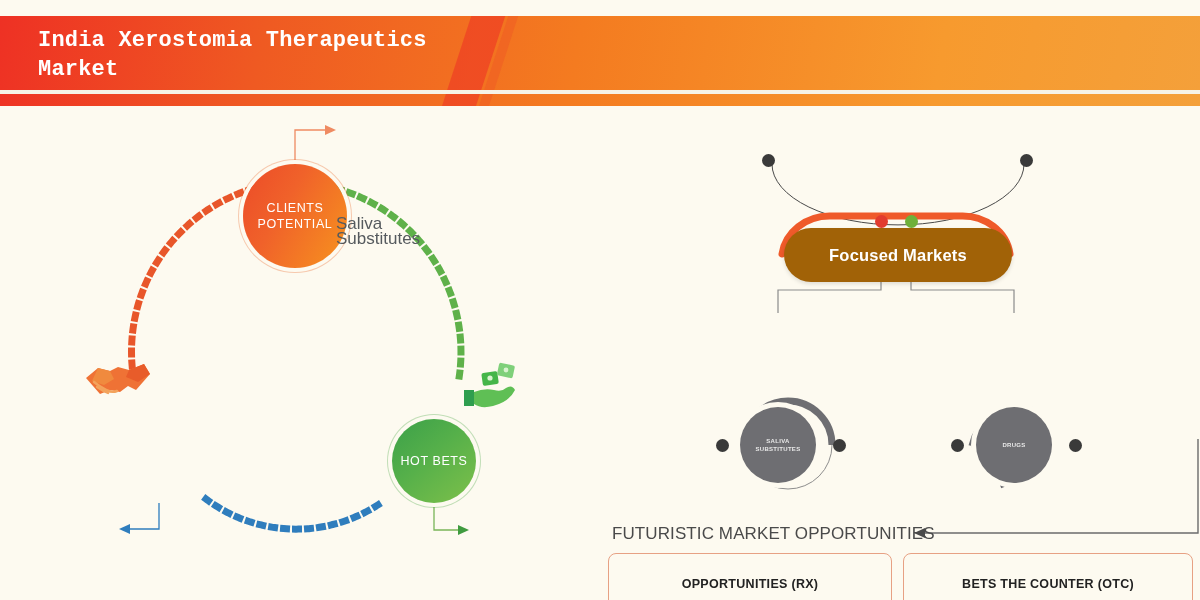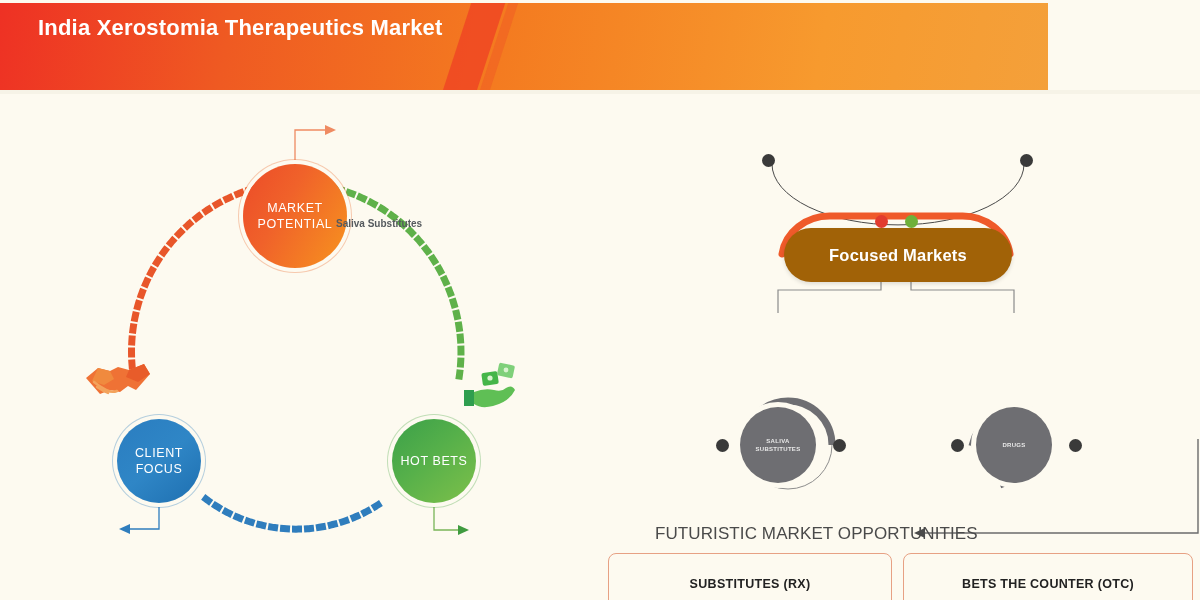--- a/index.html
+++ b/index.html
@@ -6,23 +6,24 @@
   html,body { width:1200px; height:600px; }
   body {
     font-family: "Liberation Sans", sans-serif;
     background:#fdfaf0;
     position:relative;
     overflow:hidden;
   }
 
   
   .header {
-    position:absolute; left:0; top:3px; width:1048px; height:90px;
+    position:absolute; left:0; top:16px; width:1200px; height:90px;
     background:linear-gradient(100deg,#ee3124 0%, #ef5a22 22%, #f47b20 48%, #f79a2e 78%, #f4a03a 100%);
     overflow:hidden;
+    font-family:Liberation Mono, monospace;
   }
   .header .stripe {
     position:absolute; top:-20px; left:455px; width:34px; height:140px;
     background:#ef4723; opacity:.85;
     transform:skewX(-18deg);
   }
   .header .stripe2 {
     position:absolute; top:-20px; left:492px; width:10px; height:140px;
     background:#f05a24; opacity:.5;
     transform:skewX(-18deg);
@@ -66,21 +67,21 @@
     box-shadow:0 0 0 4px #fdfaf0, 0 0 0 5px rgba(80,170,75,.35);
   }
 
   
   .deco { position:absolute; }
   .deco-hands { left:84px; top:258px; width:68px; height:50px; }
   .deco-money { left:460px; top:268px; width:60px; height:52px; }
 
   
   .lbl {
-    position:absolute; color:#555a5e; font-size:10px; line-height:15px;font-weight:bold;
+    position:absolute; color:#555a5e; font-size:17px; line-height:15px;
   }
   .lbl-saliva { left:336px; top:122px; width:110px; text-align:left; }
 
   
   .fm-wrap { position:absolute; left:758px; top:118px; width:280px; height:86px; }
   .fm-pill {
     position:absolute; left:26px; top:16px; width:228px; height:54px;
     background:#a16207; border-radius:27px;
     display:flex; align-items:center; justify-content:center;
     color:#fff; font-size:16.5px; font-weight:bold; letter-spacing:.2px;
@@ -98,21 +99,21 @@
     color:#e9e9e9; font-size:6px; letter-spacing:.3px; line-height:8px;
     text-align:center; font-weight:600;
     box-shadow:0 0 0 5px #fdfaf0;
   }
   .g-saliva { left:740px; top:313px; }
   .g-drugs  { left:976px; top:313px; }
 
   
   .fmo-title {
     position:absolute; left:612px; top:430px;
-    color:#4a4a4a; font-size:17px; letter-spacing:.1px;margin-left:43px;
+    color:#4a4a4a; font-size:17px; letter-spacing:.1px;
   }
   .obox {
     position:absolute; height:62px; top:459px;
     border:1.4px solid #e7a184; border-radius:8px;
     background:#fdfaf0;
     display:flex; align-items:center; justify-content:center;
     color:#222; font-size:12.5px; font-weight:bold; letter-spacing:.3px;
   }
   .obox-rx  { left:608px; width:284px; }
   .obox-otc { left:903px; width:290px; }
@@ -159,24 +160,21 @@
   <svg class="deco deco-money" viewBox="0 0 60 52">
     <path d="M4 28 L14 28 L14 44 L4 44 Z" fill="#2f9e4f"></path>
     <path d="M14 30 q10 -4 20 -2 q8 2 12 -2 q6 -4 9 2 q-6 12 -22 16 q-12 3 -19 -2 Z" fill="#5fbf55"></path>
     <rect x="22" y="10" width="16" height="13" rx="2" fill="#45b649" transform="rotate(-8 30 16)"></rect>
     <rect x="38" y="2" width="16" height="13" rx="2" fill="#7fd07a" transform="rotate(12 46 8)"></rect>
     <circle cx="30" cy="16" r="2.6" fill="#d9f2cf"></circle>
     <circle cx="46" cy="8" r="2.4" fill="#d9f2cf"></circle>
   </svg>
 
   <div class="circle c-clients">
-    <span>MARKET POTENTIAL</span>
-  </div>
-  <div class="circle c-focus">
-    <span>CLIENT FOCUS</span>
+    <span>CLIENTS POTENTIAL</span>
   </div>
   <div class="circle c-hot">
     <span>HOT BETS</span>
   </div>
 
   <div class="lbl lbl-saliva">Saliva Substitutes</div>
 
   <svg width="1200" height="506" style="position:absolute;left:0;top:0;">
 
     <path d="M 772 70 A 120 58 0 0 0 1024 70" fill="none" stroke="#4a4a4a" stroke-width="1"></path>
@@ -222,19 +220,19 @@
   </div>
 
   <div class="dot-dark" style="left:716px; top:345px;"></div>
   <div class="dot-dark" style="left:833px; top:345px;"></div>
   <div class="dot-dark" style="left:951px; top:345px;"></div>
   <div class="dot-dark" style="left:1069px; top:345px;"></div>
 
   <div class="fmo-title">FUTURISTIC MARKET OPPORTUNITIES</div>
 
   <div class="obox obox-rx">
-    <span>SUBSTITUTES (RX)</span>
+    <span>OPPORTUNITIES (RX)</span>
   </div>
   <div class="obox obox-otc">
     <span>BETS THE COUNTER (OTC)</span>
   </div>
 
 </div>
 
 </body></html>

